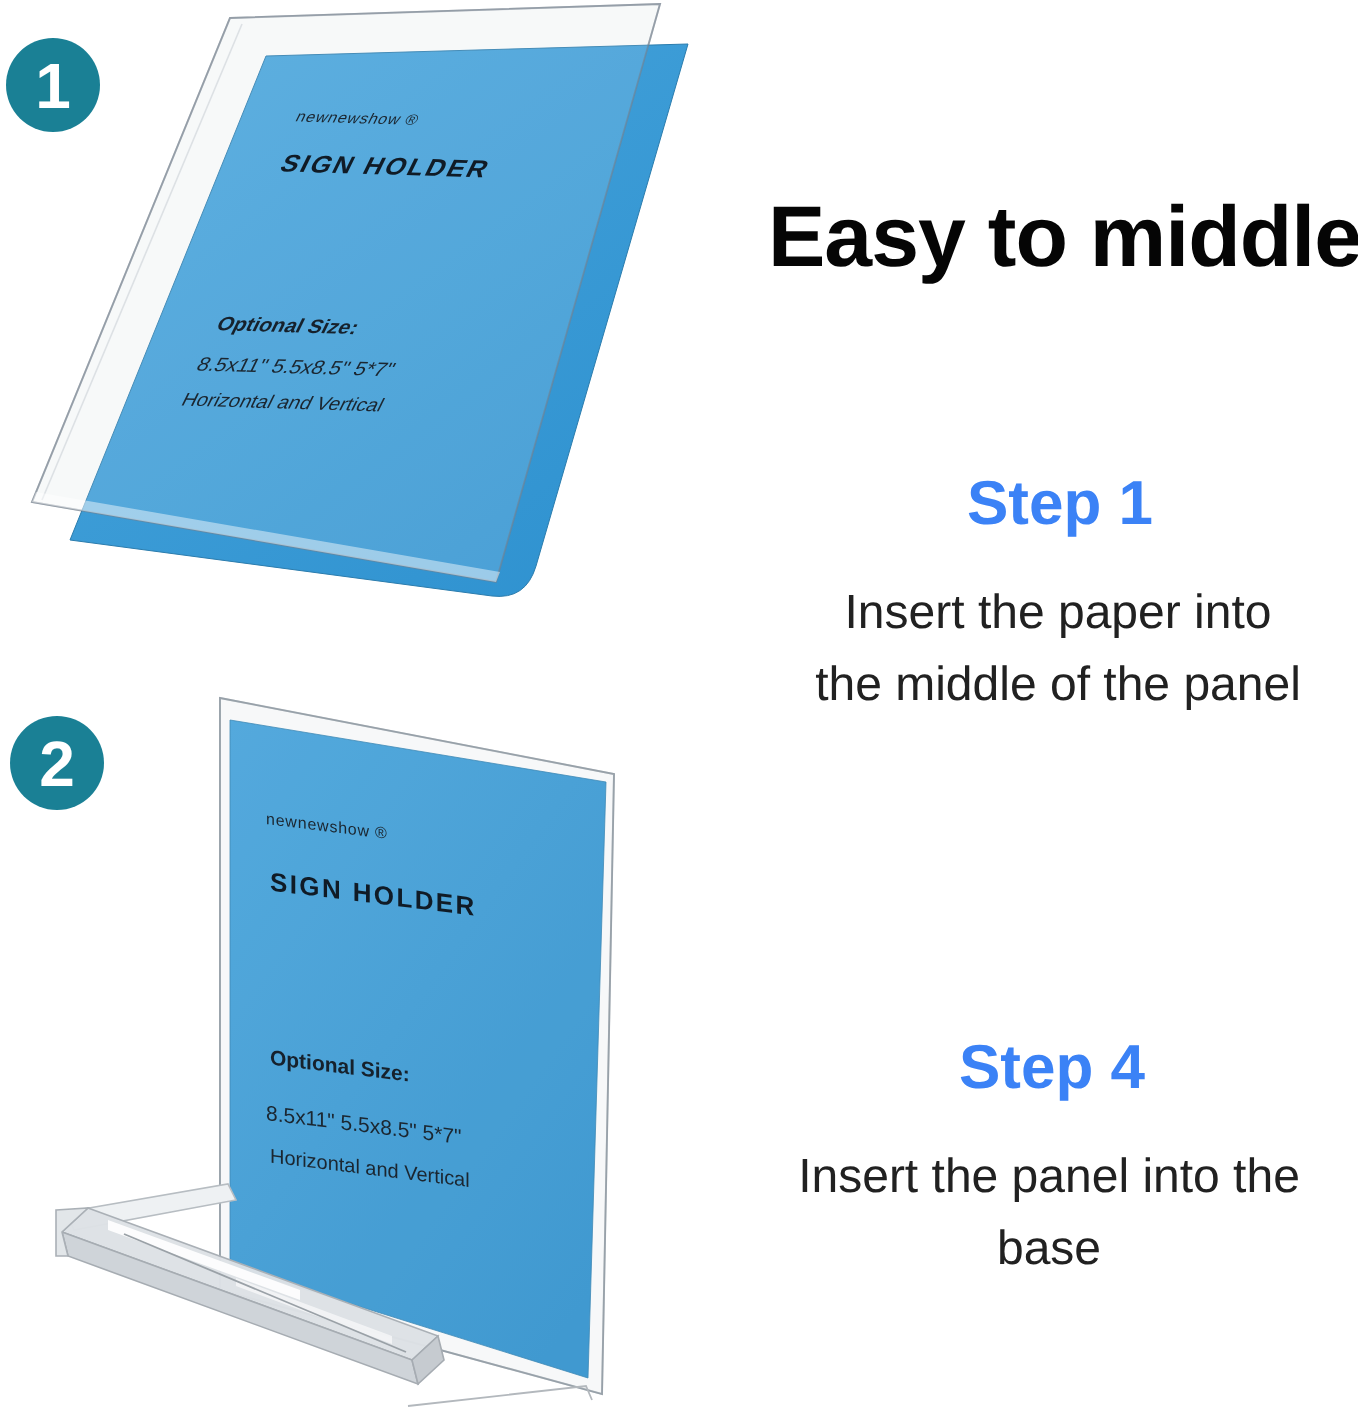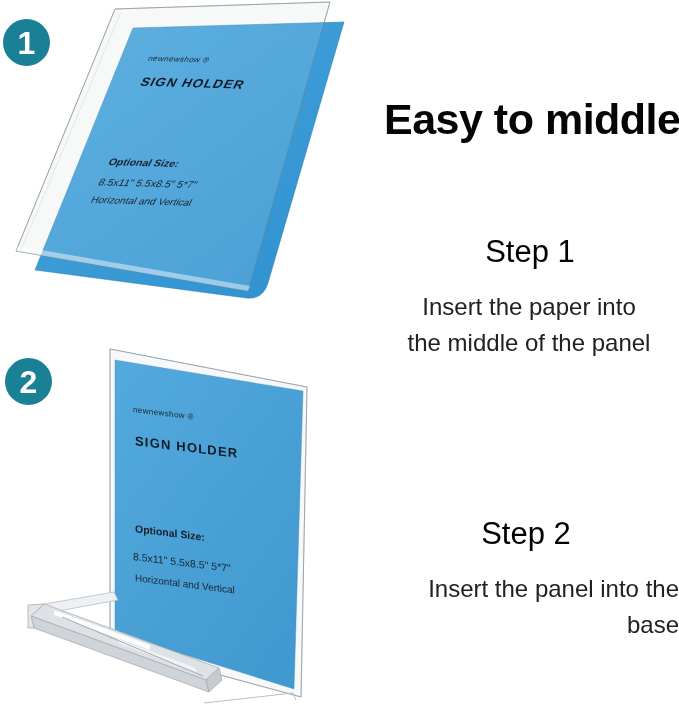--- a/index.html
+++ b/index.html
@@ -17,30 +17,30 @@
   .svg-illus{position:absolute;display:block;}
   #illus-1{left:0;top:0;}
   #illus-2{left:0;top:340px;}
   .main-title{
     position:absolute;left:384px;top:95px;width:295px;
     font-size:43px;font-weight:bold;letter-spacing:-0.5px;color:#050505;
     white-space:nowrap;
   }
   .step-label{
     position:absolute;width:300px;text-align:center;
-    font-size:31px;font-weight:normal;color:#000000;
+    font-size:31px;font-weight:bold;color:#3b82f6;
   }
   .step-1-label{left:380px;top:234px;}
   .step-2-label{left:376px;top:516px;}
   .step-body{
     position:absolute;text-align:center;
     font-size:24px;color:#212121;line-height:36px;
   }
   .step-1-body{left:376px;top:289px;width:306px;}
-  .step-2-body{left:370px;top:571px;width:309px;text-align:right;}
+  .step-2-body{left:370px;top:571px;width:309px;}
   
   .t-brand{font-size:8px;letter-spacing:0.4px;fill:#1b2630;}
   .t-title{font-size:13px;font-weight:bold;letter-spacing:1.2px;fill:#101b26;}
   .t-opt{font-size:10.5px;font-weight:bold;fill:#16212c;}
   .t-small{font-size:10.5px;fill:#1b2630;}
   .t-orient{font-size:10px;fill:#1b2630;}
 </style>
 </head>
 <body>
 
@@ -114,18 +114,18 @@
   </svg>
 
   <div class="main-title">Easy to middle</div>
 
   <div class="step-label step-1-label">Step 1</div>
   <div class="step-body step-1-body">
     <div>Insert the paper into</div>
     <div>the middle of the panel</div>
   </div>
 
-  <div class="step-label step-2-label">Step 2</div>
+  <div class="step-label step-2-label">Step 4</div>
   <div class="step-body step-2-body">
     <div>Insert the panel into the base</div>
   </div>
 
 </div>
 
 </body></html>

